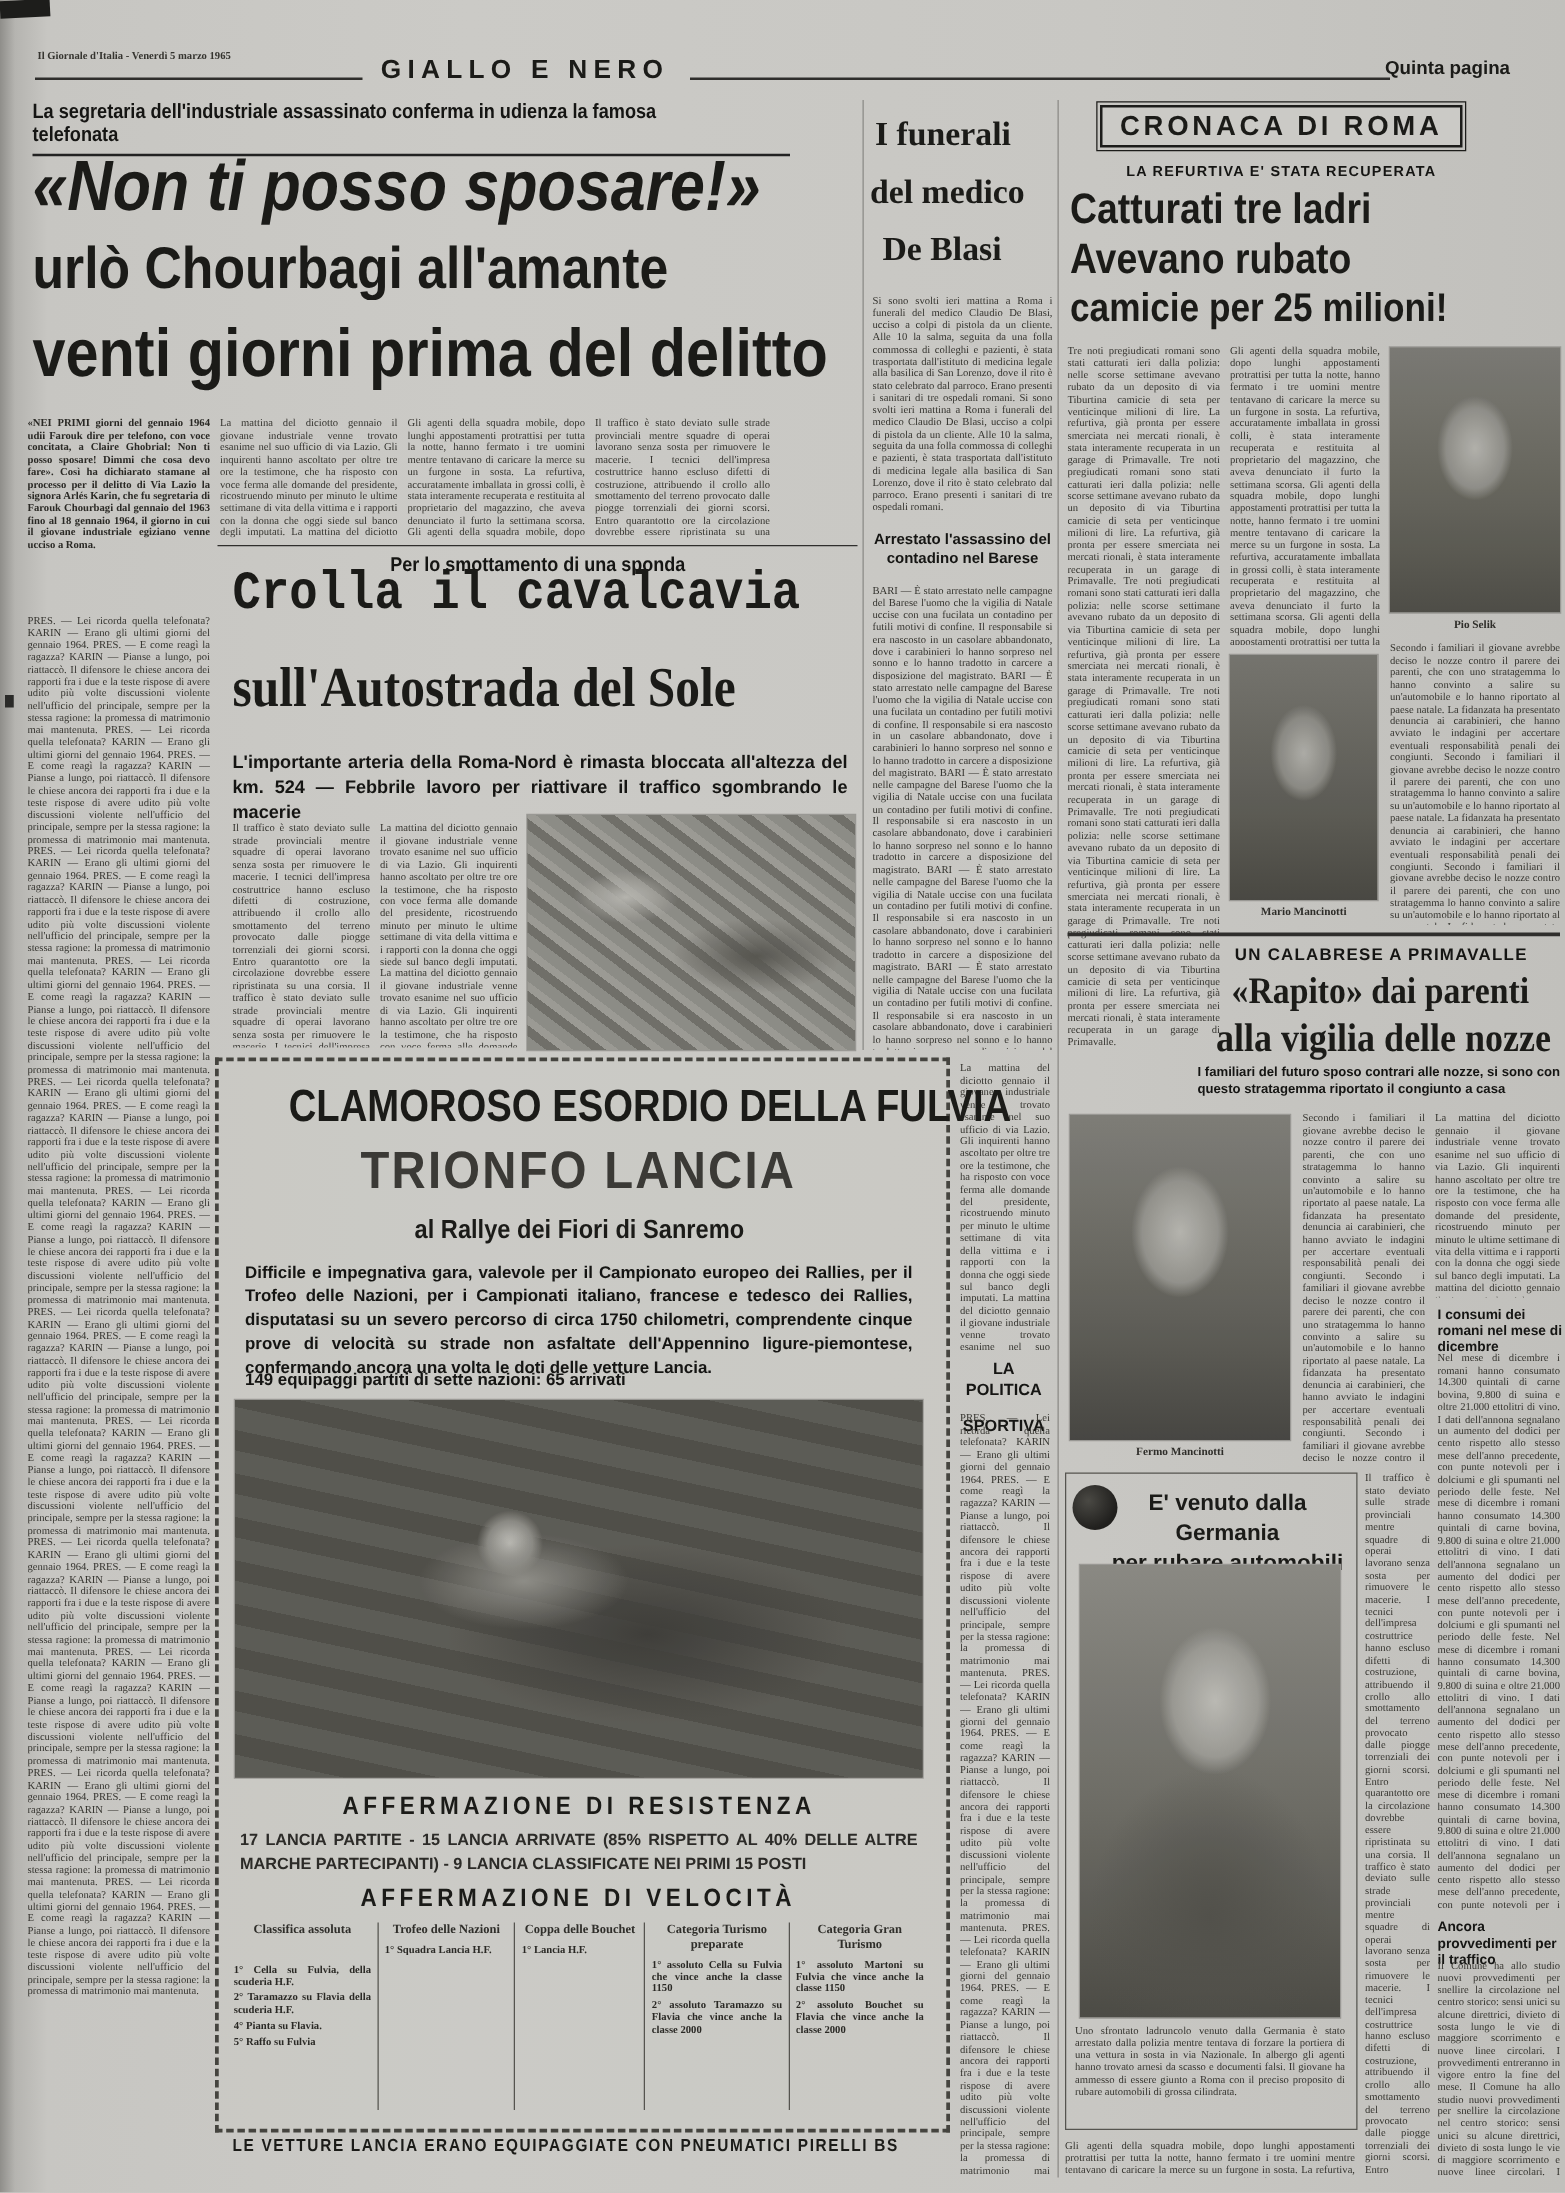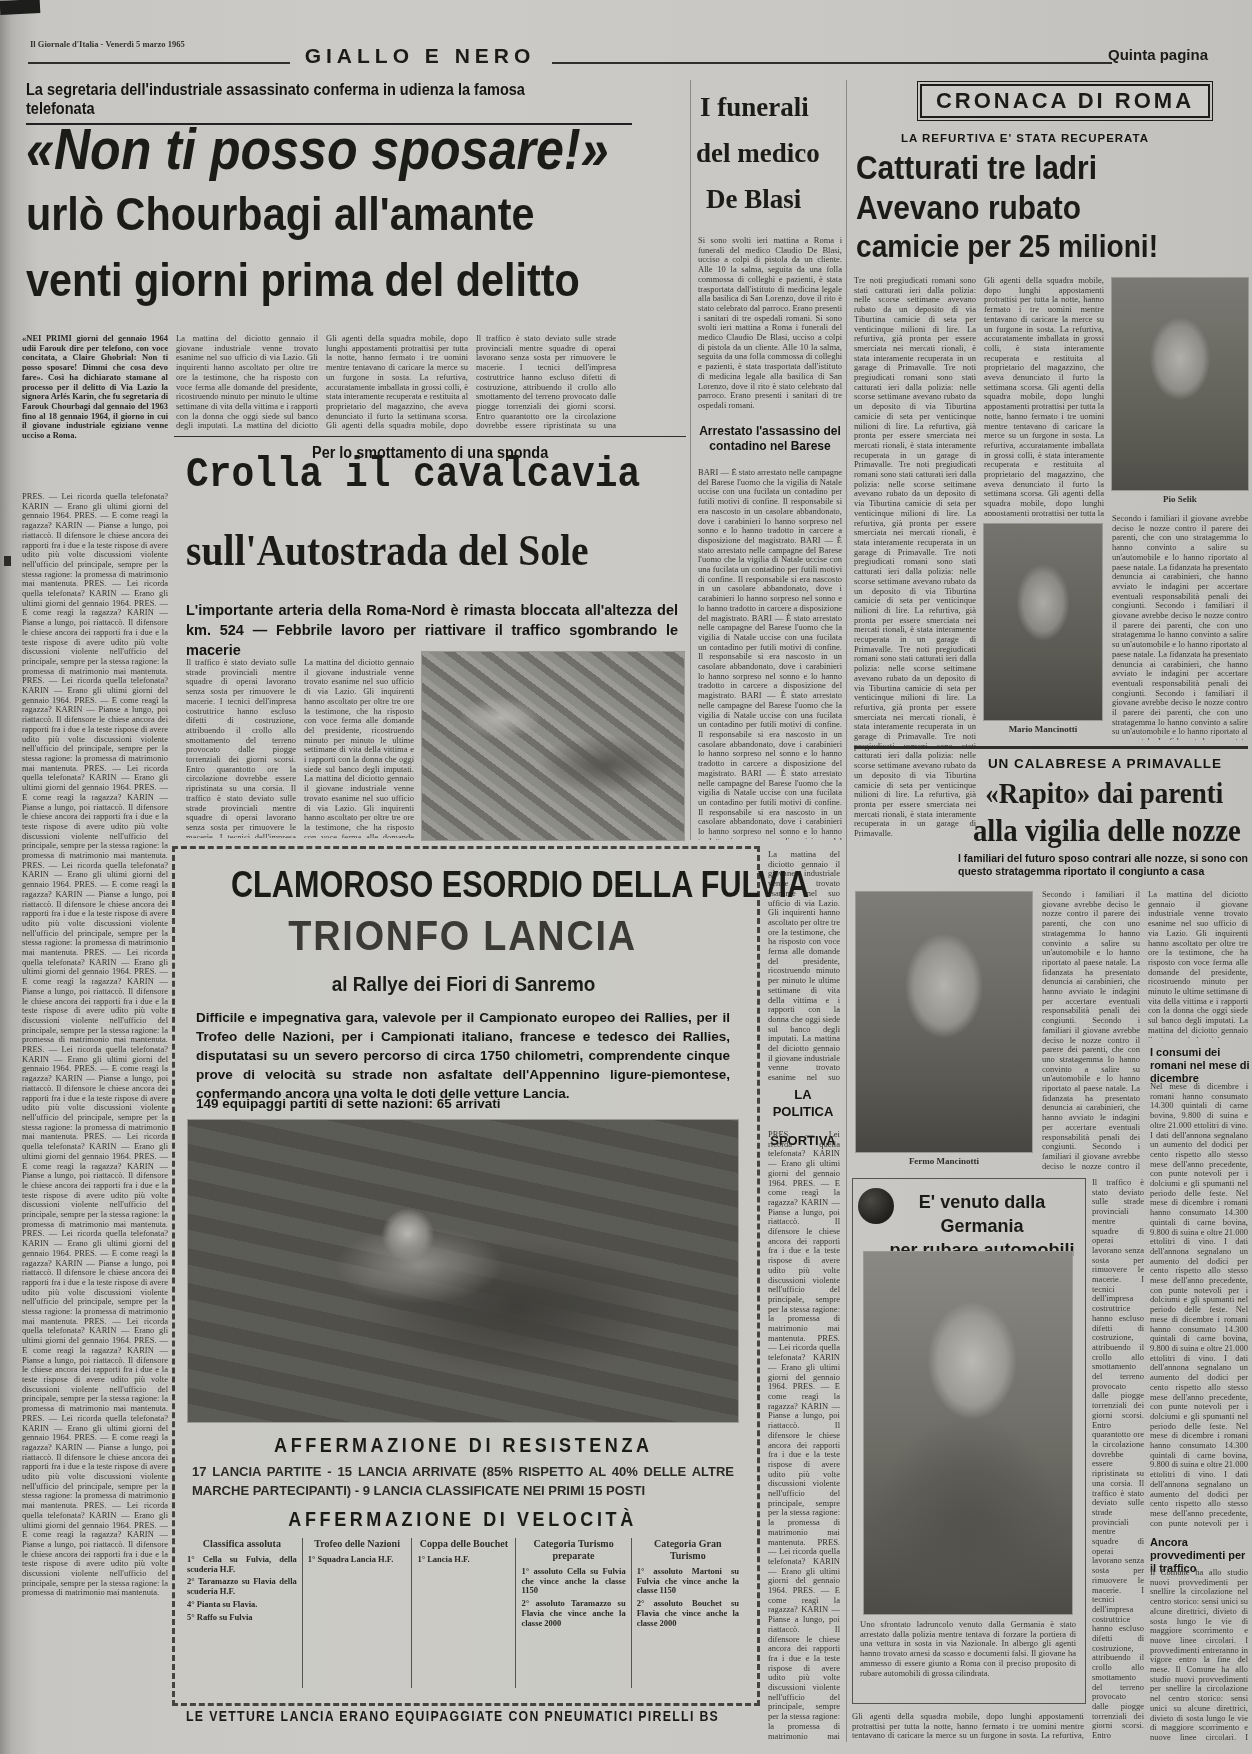--- a/index.html
+++ b/index.html
@@ -43,21 +43,21 @@
 <div class="abs sans hl" style="left:1108px;top:46px;width:140px;font-size:15px;">Quinta pagina</div>
 
 <div class="abs vline" style="left:690px;top:80px;height:760px;"></div>
 <div class="abs vline" style="left:846px;top:80px;height:1662px;"></div>
 
 <div class="abs kick" style="left:26px;top:80px;width:606px;font-size:16.5px;border-bottom:2px solid #222;padding-bottom:5px;">
   <span class="cx">La segretaria dell'industriale assassinato conferma in udienza la famosa telefonata</span>
 </div>
 <div class="abs sans hl" style="left:26px;top:116px;font-size:57px;font-style:italic;"><span class="cx">«Non ti posso sposare!»</span></div>
 <div class="abs sans hl" style="left:26px;top:186px;font-size:47px;"><span class="cx">urlò Chourbagi all'amante</span></div>
-<div class="abs sans hl" style="left:26px;top:252px;font-size:47px;"><span class="cx">venti giorni prima del delitto</span></div>
+<div class="abs sans hl" style="left:26px;top:252px;font-size:54px;"><span class="cx">venti giorni prima del delitto</span></div>
 
 <div class="abs bt btb" style="left:22px;top:334px;width:146px;height:152px;">«NEI PRIMI giorni del gennaio 1964 udii Farouk dire per telefono, con voce concitata, a Claire Ghobrial: Non ti posso sposare! Dimmi che cosa devo fare». Così ha dichiarato stamane al processo per il delitto di Via Lazio la signora Arlés Karin, che fu segretaria di Farouk Chourbagi dal gennaio del 1963 fino al 18 gennaio 1964, il giorno in cui il giovane industriale egiziano venne ucciso a Roma.</div>
 <div class="abs bt" style="left:22px;top:492px;width:146px;height:1248px;">PRES. — Lei ricorda quella telefonata? KARIN — Erano gli ultimi giorni del gennaio 1964. PRES. — E come reagì la ragazza? KARIN — Pianse a lungo, poi riattaccò. Il difensore le chiese ancora dei rapporti fra i due e la teste rispose di avere udito più volte discussioni violente nell'ufficio del principale, sempre per la stessa ragione: la promessa di matrimonio mai mantenuta. PRES. — Lei ricorda quella telefonata? KARIN — Erano gli ultimi giorni del gennaio 1964. PRES. — E come reagì la ragazza? KARIN — Pianse a lungo, poi riattaccò. Il difensore le chiese ancora dei rapporti fra i due e la teste rispose di avere udito più volte discussioni violente nell'ufficio del principale, sempre per la stessa ragione: la promessa di matrimonio mai mantenuta. PRES. — Lei ricorda quella telefonata? KARIN — Erano gli ultimi giorni del gennaio 1964. PRES. — E come reagì la ragazza? KARIN — Pianse a lungo, poi riattaccò. Il difensore le chiese ancora dei rapporti fra i due e la teste rispose di avere udito più volte discussioni violente nell'ufficio del principale, sempre per la stessa ragione: la promessa di matrimonio mai mantenuta. PRES. — Lei ricorda quella telefonata? KARIN — Erano gli ultimi giorni del gennaio 1964. PRES. — E come reagì la ragazza? KARIN — Pianse a lungo, poi riattaccò. Il difensore le chiese ancora dei rapporti fra i due e la teste rispose di avere udito più volte discussioni violente nell'ufficio del principale, sempre per la stessa ragione: la promessa di matrimonio mai mantenuta. PRES. — Lei ricorda quella telefonata? KARIN — Erano gli ultimi giorni del gennaio 1964. PRES. — E come reagì la ragazza? KARIN — Pianse a lungo, poi riattaccò. Il difensore le chiese ancora dei rapporti fra i due e la teste rispose di avere udito più volte discussioni violente nell'ufficio del principale, sempre per la stessa ragione: la promessa di matrimonio mai mantenuta. PRES. — Lei ricorda quella telefonata? KARIN — Erano gli ultimi giorni del gennaio 1964. PRES. — E come reagì la ragazza? KARIN — Pianse a lungo, poi riattaccò. Il difensore le chiese ancora dei rapporti fra i due e la teste rispose di avere udito più volte discussioni violente nell'ufficio del principale, sempre per la stessa ragione: la promessa di matrimonio mai mantenuta. PRES. — Lei ricorda quella telefonata? KARIN — Erano gli ultimi giorni del gennaio 1964. PRES. — E come reagì la ragazza? KARIN — Pianse a lungo, poi riattaccò. Il difensore le chiese ancora dei rapporti fra i due e la teste rispose di avere udito più volte discussioni violente nell'ufficio del principale, sempre per la stessa ragione: la promessa di matrimonio mai mantenuta. PRES. — Lei ricorda quella telefonata? KARIN — Erano gli ultimi giorni del gennaio 1964. PRES. — E come reagì la ragazza? KARIN — Pianse a lungo, poi riattaccò. Il difensore le chiese ancora dei rapporti fra i due e la teste rispose di avere udito più volte discussioni violente nell'ufficio del principale, sempre per la stessa ragione: la promessa di matrimonio mai mantenuta. PRES. — Lei ricorda quella telefonata? KARIN — Erano gli ultimi giorni del gennaio 1964. PRES. — E come reagì la ragazza? KARIN — Pianse a lungo, poi riattaccò. Il difensore le chiese ancora dei rapporti fra i due e la teste rispose di avere udito più volte discussioni violente nell'ufficio del principale, sempre per la stessa ragione: la promessa di matrimonio mai mantenuta. PRES. — Lei ricorda quella telefonata? KARIN — Erano gli ultimi giorni del gennaio 1964. PRES. — E come reagì la ragazza? KARIN — Pianse a lungo, poi riattaccò. Il difensore le chiese ancora dei rapporti fra i due e la teste rispose di avere udito più volte discussioni violente nell'ufficio del principale, sempre per la stessa ragione: la promessa di matrimonio mai mantenuta. PRES. — Lei ricorda quella telefonata? KARIN — Erano gli ultimi giorni del gennaio 1964. PRES. — E come reagì la ragazza? KARIN — Pianse a lungo, poi riattaccò. Il difensore le chiese ancora dei rapporti fra i due e la teste rispose di avere udito più volte discussioni violente nell'ufficio del principale, sempre per la stessa ragione: la promessa di matrimonio mai mantenuta. PRES. — Lei ricorda quella telefonata? KARIN — Erano gli ultimi giorni del gennaio 1964. PRES. — E come reagì la ragazza? KARIN — Pianse a lungo, poi riattaccò. Il difensore le chiese ancora dei rapporti fra i due e la teste rispose di avere udito più volte discussioni violente nell'ufficio del principale, sempre per la stessa ragione: la promessa di matrimonio mai mantenuta.</div>
 
 <div class="abs bt" style="left:176px;top:334px;width:142px;height:96px;">La mattina del diciotto gennaio il giovane industriale venne trovato esanime nel suo ufficio di via Lazio. Gli inquirenti hanno ascoltato per oltre tre ore la testimone, che ha risposto con voce ferma alle domande del presidente, ricostruendo minuto per minuto le ultime settimane di vita della vittima e i rapporti con la donna che oggi siede sul banco degli imputati. La mattina del diciotto gennaio il giovane industriale venne trovato esanime nel suo ufficio di via Lazio. Gli inquirenti hanno ascoltato per oltre tre ore la testimone, che ha risposto con voce ferma alle domande del presidente, ricostruendo minuto per minuto le ultime settimane di vita della vittima e i rapporti con la donna che oggi siede sul banco degli imputati.</div>
 <div class="abs bt" style="left:326px;top:334px;width:142px;height:96px;">Gli agenti della squadra mobile, dopo lunghi appostamenti protrattisi per tutta la notte, hanno fermato i tre uomini mentre tentavano di caricare la merce su un furgone in sosta. La refurtiva, accuratamente imballata in grossi colli, è stata interamente recuperata e restituita al proprietario del magazzino, che aveva denunciato il furto la settimana scorsa. Gli agenti della squadra mobile, dopo lunghi appostamenti protrattisi per tutta la notte, hanno fermato i tre uomini mentre tentavano di caricare la merce su un furgone in sosta. La refurtiva, accuratamente imballata in grossi colli, è stata interamente recuperata e restituita al proprietario del magazzino, che aveva denunciato il furto la settimana scorsa.</div>
 <div class="abs bt" style="left:476px;top:334px;width:140px;height:96px;">Il traffico è stato deviato sulle strade provinciali mentre squadre di operai lavorano senza sosta per rimuovere le macerie. I tecnici dell'impresa costruttrice hanno escluso difetti di costruzione, attribuendo il crollo allo smottamento del terreno provocato dalle piogge torrenziali dei giorni scorsi. Entro quarantotto ore la circolazione dovrebbe essere ripristinata su una corsia. Il traffico è stato deviato sulle strade provinciali mentre squadre di operai lavorano senza sosta per rimuovere le macerie. I tecnici dell'impresa costruttrice hanno escluso difetti di costruzione, attribuendo il crollo allo smottamento del terreno provocato dalle piogge torrenziali dei giorni scorsi. Entro quarantotto ore la circolazione dovrebbe essere ripristinata su una corsia.</div>
 
 <div class="abs hline" style="left:174px;top:436px;width:512px;height:1px;"></div>
 <div class="abs kick ctr" style="left:200px;top:444px;width:460px;font-size:16px;"><span class="cxc">Per lo smottamento di una sponda</span></div>
@@ -70,21 +70,21 @@
 <div class="abs ph" style="left:422px;top:652px;width:262px;height:188px;
      background:radial-gradient(ellipse 60px 30px at 30% 35%,#b7b6b0 0,rgba(0,0,0,0) 70%),radial-gradient(ellipse 90px 40px at 70% 60%,#55544e 0,rgba(0,0,0,0) 75%),repeating-linear-gradient(37deg,#8d8c86 0 9px,#6f6e68 9px 16px,#9c9b95 16px 22px),#82817b;"></div>
 
 <div class="abs hl" style="left:700px;top:92px;font-family:'Liberation Serif',serif;font-size:27px;">I funerali</div>
 <div class="abs hl" style="left:696px;top:138px;font-family:'Liberation Serif',serif;font-size:27px;">del medico</div>
 <div class="abs hl" style="left:706px;top:184px;font-family:'Liberation Serif',serif;font-size:27px;">De Blasi</div>
 <div class="abs bt" style="left:698px;top:236px;width:144px;height:180px;">Si sono svolti ieri mattina a Roma i funerali del medico Claudio De Blasi, ucciso a colpi di pistola da un cliente. Alle 10 la salma, seguita da una folla commossa di colleghi e pazienti, è stata trasportata dall'istituto di medicina legale alla basilica di San Lorenzo, dove il rito è stato celebrato dal parroco. Erano presenti i sanitari di tre ospedali romani. Si sono svolti ieri mattina a Roma i funerali del medico Claudio De Blasi, ucciso a colpi di pistola da un cliente. Alle 10 la salma, seguita da una folla commossa di colleghi e pazienti, è stata trasportata dall'istituto di medicina legale alla basilica di San Lorenzo, dove il rito è stato celebrato dal parroco. Erano presenti i sanitari di tre ospedali romani.</div>
 <div class="abs kick ctr" style="left:698px;top:424px;width:144px;font-size:12px;line-height:15px;filter:blur(.2px);">Arrestato l'assassino del contadino nel Barese</div>
 <div class="abs bt" style="left:698px;top:468px;width:144px;height:372px;">BARI — È stato arrestato nelle campagne del Barese l'uomo che la vigilia di Natale uccise con una fucilata un contadino per futili motivi di confine. Il responsabile si era nascosto in un casolare abbandonato, dove i carabinieri lo hanno sorpreso nel sonno e lo hanno tradotto in carcere a disposizione del magistrato. BARI — È stato arrestato nelle campagne del Barese l'uomo che la vigilia di Natale uccise con una fucilata un contadino per futili motivi di confine. Il responsabile si era nascosto in un casolare abbandonato, dove i carabinieri lo hanno sorpreso nel sonno e lo hanno tradotto in carcere a disposizione del magistrato. BARI — È stato arrestato nelle campagne del Barese l'uomo che la vigilia di Natale uccise con una fucilata un contadino per futili motivi di confine. Il responsabile si era nascosto in un casolare abbandonato, dove i carabinieri lo hanno sorpreso nel sonno e lo hanno tradotto in carcere a disposizione del magistrato. BARI — È stato arrestato nelle campagne del Barese l'uomo che la vigilia di Natale uccise con una fucilata un contadino per futili motivi di confine. Il responsabile si era nascosto in un casolare abbandonato, dove i carabinieri lo hanno sorpreso nel sonno e lo hanno tradotto in carcere a disposizione del magistrato. BARI — È stato arrestato nelle campagne del Barese l'uomo che la vigilia di Natale uccise con una fucilata un contadino per futili motivi di confine. Il responsabile si era nascosto in un casolare abbandonato, dove i carabinieri lo hanno sorpreso nel sonno e lo hanno tradotto in carcere a disposizione del magistrato.</div>
 
-<div class="abs ctr" style="left:880px;top:84px;width:286px;height:30px;border:2px solid #1c1c1a;outline:1px solid #1c1c1a;outline-offset:2px;background:#cbcac6;margin-left:40px;">
+<div class="abs ctr" style="left:880px;top:84px;width:286px;height:30px;border:2px solid #1c1c1a;outline:1px solid #1c1c1a;outline-offset:2px;background:#cbcac6;">
   <span class="sans hl" style="font-size:22px;letter-spacing:3px;line-height:30px;">CRONACA DI ROMA</span>
 </div>
 <div class="abs kick ctr" style="left:900px;top:132px;width:250px;font-size:11.5px;letter-spacing:1px;filter:blur(.2px);">LA REFURTIVA E' STATA RECUPERATA</div>
 <div class="abs sans hl" style="left:856px;top:148px;font-size:34px;"><span class="cx">Catturati tre ladri</span></div>
 <div class="abs sans hl" style="left:856px;top:188px;font-size:34px;"><span class="cx">Avevano rubato</span></div>
 <div class="abs sans hl" style="left:856px;top:228px;font-size:32px;"><span class="cx">camicie per 25 milioni!</span></div>
 
 <div class="abs bt" style="left:854px;top:276px;width:122px;height:562px;">Tre noti pregiudicati romani sono stati catturati ieri dalla polizia: nelle scorse settimane avevano rubato da un deposito di via Tiburtina camicie di seta per venticinque milioni di lire. La refurtiva, già pronta per essere smerciata nei mercati rionali, è stata interamente recuperata in un garage di Primavalle. Tre noti pregiudicati romani sono stati catturati ieri dalla polizia: nelle scorse settimane avevano rubato da un deposito di via Tiburtina camicie di seta per venticinque milioni di lire. La refurtiva, già pronta per essere smerciata nei mercati rionali, è stata interamente recuperata in un garage di Primavalle. Tre noti pregiudicati romani sono stati catturati ieri dalla polizia: nelle scorse settimane avevano rubato da un deposito di via Tiburtina camicie di seta per venticinque milioni di lire. La refurtiva, già pronta per essere smerciata nei mercati rionali, è stata interamente recuperata in un garage di Primavalle. Tre noti pregiudicati romani sono stati catturati ieri dalla polizia: nelle scorse settimane avevano rubato da un deposito di via Tiburtina camicie di seta per venticinque milioni di lire. La refurtiva, già pronta per essere smerciata nei mercati rionali, è stata interamente recuperata in un garage di Primavalle. Tre noti pregiudicati romani sono stati catturati ieri dalla polizia: nelle scorse settimane avevano rubato da un deposito di via Tiburtina camicie di seta per venticinque milioni di lire. La refurtiva, già pronta per essere smerciata nei mercati rionali, è stata interamente recuperata in un garage di Primavalle. Tre noti pregiudicati romani sono stati catturati ieri dalla polizia: nelle scorse settimane avevano rubato da un deposito di via Tiburtina camicie di seta per venticinque milioni di lire. La refurtiva, già pronta per essere smerciata nei mercati rionali, è stata interamente recuperata in un garage di Primavalle.</div>
 <div class="abs bt" style="left:984px;top:276px;width:120px;height:240px;">Gli agenti della squadra mobile, dopo lunghi appostamenti protrattisi per tutta la notte, hanno fermato i tre uomini mentre tentavano di caricare la merce su un furgone in sosta. La refurtiva, accuratamente imballata in grossi colli, è stata interamente recuperata e restituita al proprietario del magazzino, che aveva denunciato il furto la settimana scorsa. Gli agenti della squadra mobile, dopo lunghi appostamenti protrattisi per tutta la notte, hanno fermato i tre uomini mentre tentavano di caricare la merce su un furgone in sosta. La refurtiva, accuratamente imballata in grossi colli, è stata interamente recuperata e restituita al proprietario del magazzino, che aveva denunciato il furto la settimana scorsa. Gli agenti della squadra mobile, dopo lunghi appostamenti protrattisi per tutta la notte, hanno fermato i tre uomini mentre tentavano di caricare la merce su un furgone in sosta. La refurtiva, accuratamente imballata in grossi colli, è stata interamente recuperata e restituita al proprietario del magazzino, che aveva denunciato il furto la settimana scorsa.</div>
 
@@ -146,21 +146,21 @@
 <div class="abs ph" style="left:188px;top:1120px;width:550px;height:302px;
      background:radial-gradient(ellipse 120px 55px at 42% 48%,#8e8d87 0,rgba(0,0,0,0) 70%),radial-gradient(ellipse 40px 40px at 40% 38%,#c4c3bd 0,#8a8983 45%,rgba(0,0,0,0) 66%),radial-gradient(ellipse 200px 90px at 60% 62%,#3c3b37 0,rgba(0,0,0,0) 80%),repeating-linear-gradient(12deg,#5b5a54 0 18px,#4e4d47 18px 34px),#55544e;"></div>
 
 <div class="abs sans hl ctr" style="left:180px;top:1434px;width:566px;font-size:20px;letter-spacing:4px;"><span class="cxc">AFFERMAZIONE DI RESISTENZA</span></div>
 <div class="abs sans" style="left:192px;top:1462px;width:542px;font-size:13px;line-height:19px;font-weight:bold;color:#2c2b28;text-align:justify;filter:blur(.3px);">17 LANCIA PARTITE - 15 LANCIA ARRIVATE (85% RISPETTO AL 40% DELLE ALTRE MARCHE PARTECIPANTI) - 9 LANCIA CLASSIFICATE NEI PRIMI 15 POSTI</div>
 <div class="abs sans hl ctr" style="left:180px;top:1508px;width:566px;font-size:20px;letter-spacing:4px;"><span class="cxc">AFFERMAZIONE DI VELOCITÀ</span></div>
 
 <div class="abs" style="left:182px;top:1538px;width:562px;height:150px;display:flex;">
   <div style="width:118px;padding:0 5px;border-right:1px solid #55544f;">
     <div class="cap" style="font-size:10px;line-height:12px;">Classifica assoluta</div>
-    <div class="bt btb" style="margin-top:5px;">1° Cella su Fulvia, della scuderia H.F.</div>
+    <div class="bt btb" style="margin-top:21px;">1° Cella su Fulvia, della scuderia H.F.</div>
     <div class="bt btb" style="margin-top:3px;">2° Taramazzo su Flavia della scuderia H.F.</div>
     <div class="bt btb" style="margin-top:3px;">4° Pianta su Flavia.</div>
     <div class="bt btb" style="margin-top:3px;">5° Raffo su Fulvia</div>
   </div>
   <div style="width:106px;padding:0 5px;border-right:1px solid #55544f;">
     <div class="cap" style="font-size:10px;line-height:12px;">Trofeo delle Nazioni</div>
     <div class="bt btb" style="margin-top:5px;">1° Squadra Lancia H.F.</div>
   </div>
   <div style="width:100px;padding:0 5px;border-right:1px solid #55544f;">
     <div class="cap" style="font-size:10px;line-height:12px;">Coppa delle Bouchet</div>

